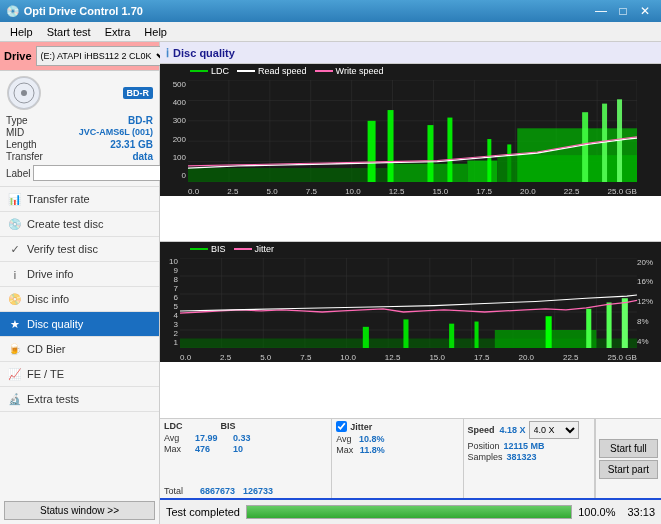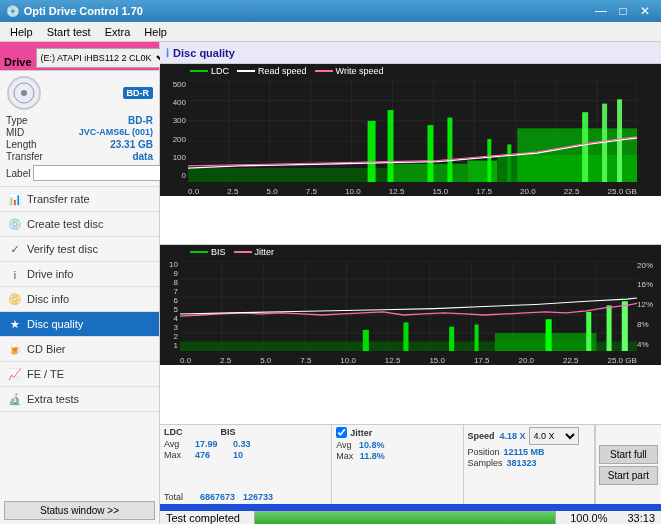--- a/index.html
+++ b/index.html
@@ -57,25 +57,25 @@
     .chart-container { position: relative; flex: 1; border-bottom: 1px solid #ccc; }
 
     
     .chart-container2 { position: relative; flex: 1; }
 
     
     .stats-row { display: flex; align-items: stretch; border-top: 1px solid #ccc; background: #f5f5f5; }
     .action-btn { padding: 3px 8px; background: #d4d4d4; border: 1px solid #aaa; cursor: pointer; font-size: 10px; white-space: nowrap; }
 
     
-    .progress-bar-area { display: flex; align-items: center; gap: 14px; padding: 2px 6px; background: #f0f0f0; border-top: 7px solid #1d4ed8; height: 20px; }
+    .progress-bar-area { display: flex; align-items: center; gap: 6px; padding: 2px 6px; background: #f0f0f0; border-top: 2px solid #1d4ed8; height: 26px; }
     .progress-bar-outer { flex: 1; height: 14px; border: 1px solid #aaa; background: #e0e0e0; }
     .progress-bar-inner { height: 100%; background: linear-gradient(to bottom, #66cc66, #33aa33); }
 
-    .header-drive-row { display: flex; align-items: flex-end; background: #ec4899; border-bottom: 1px solid #ccc; padding: 2px 4px; gap: 4px; }
+    .header-drive-row { display: flex; align-items: center; background: #fca5a5; border-bottom: 1px solid #ccc; padding: 2px 4px; gap: 4px; }
   </style>
 </head>
 <body>
 
 <div class="title-bar">
   <div class="title-bar-left">
     <span>💿</span>
     <span>Opti Drive Control 1.70</span>
   </div>
   <div class="title-bar-controls">

